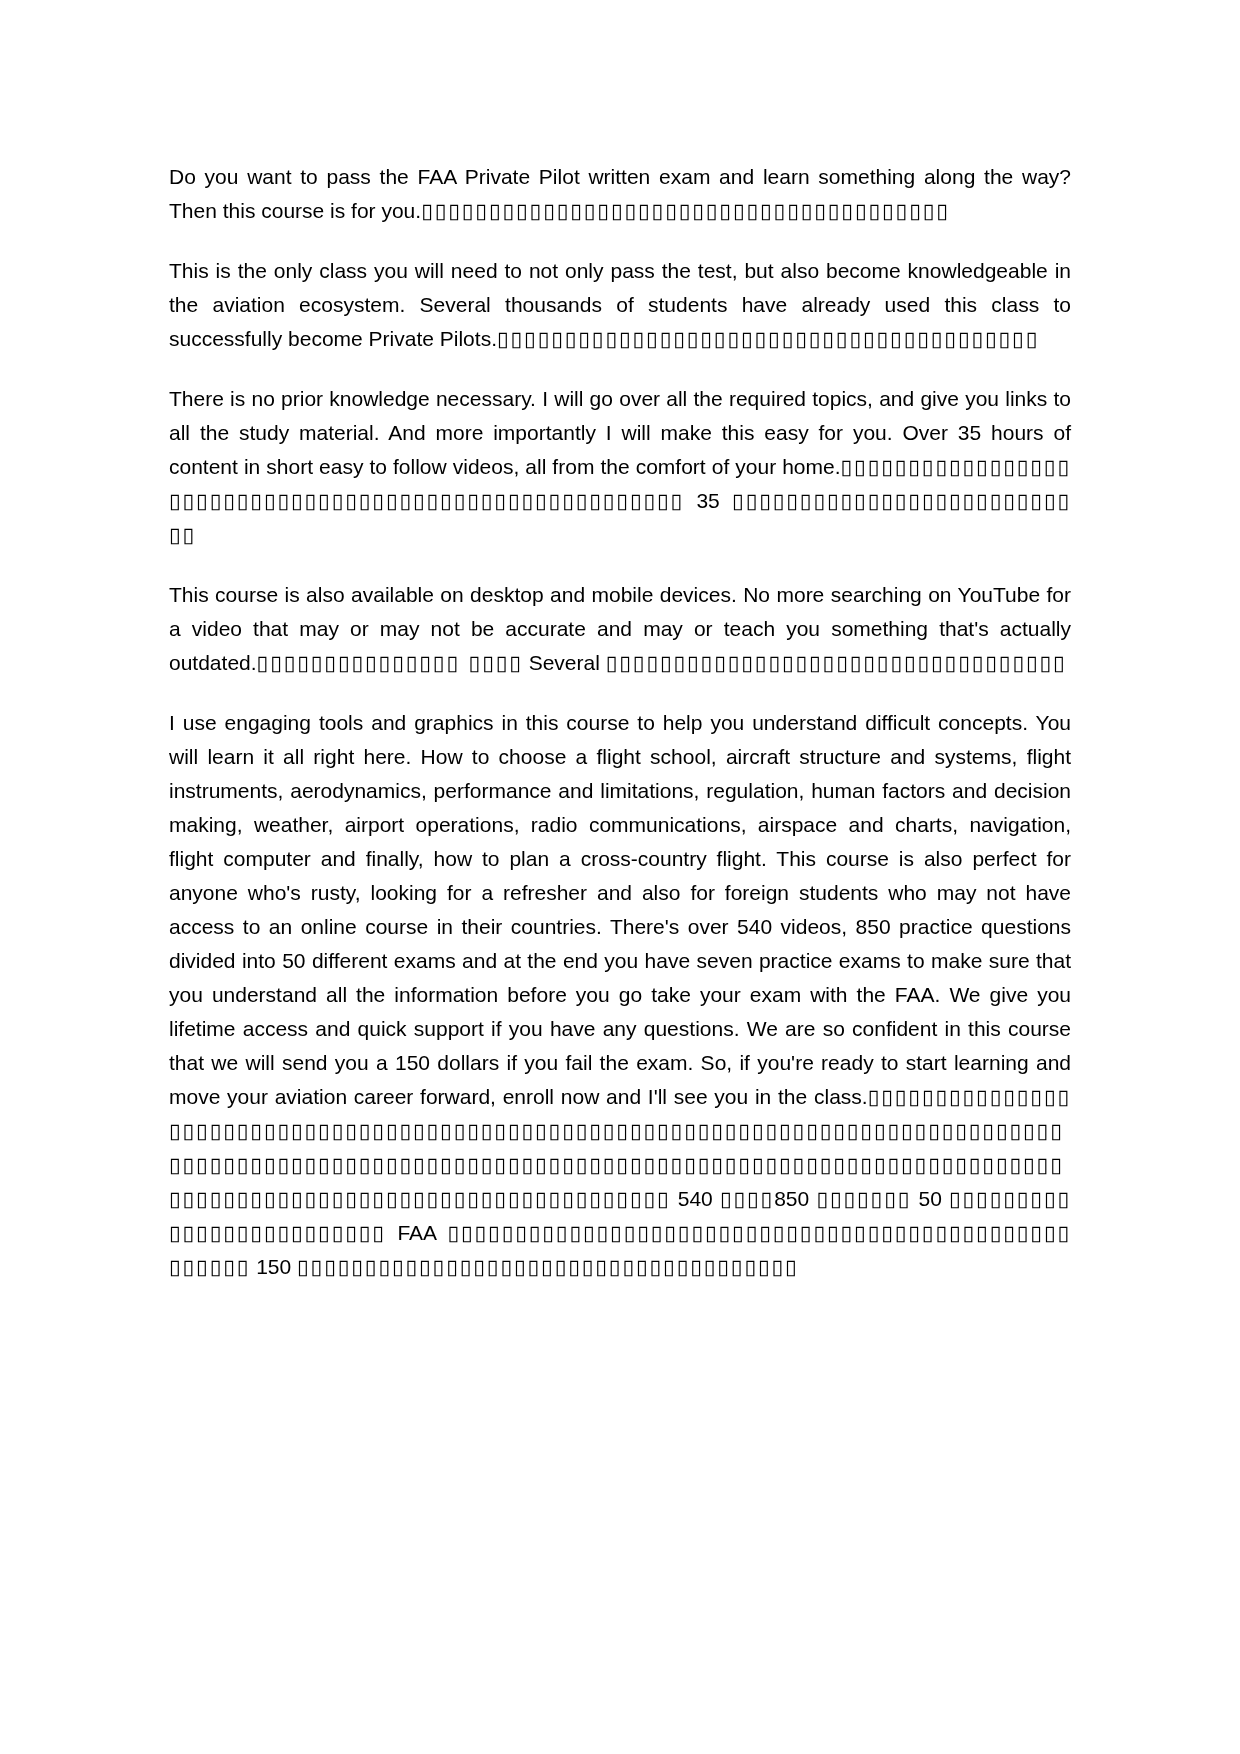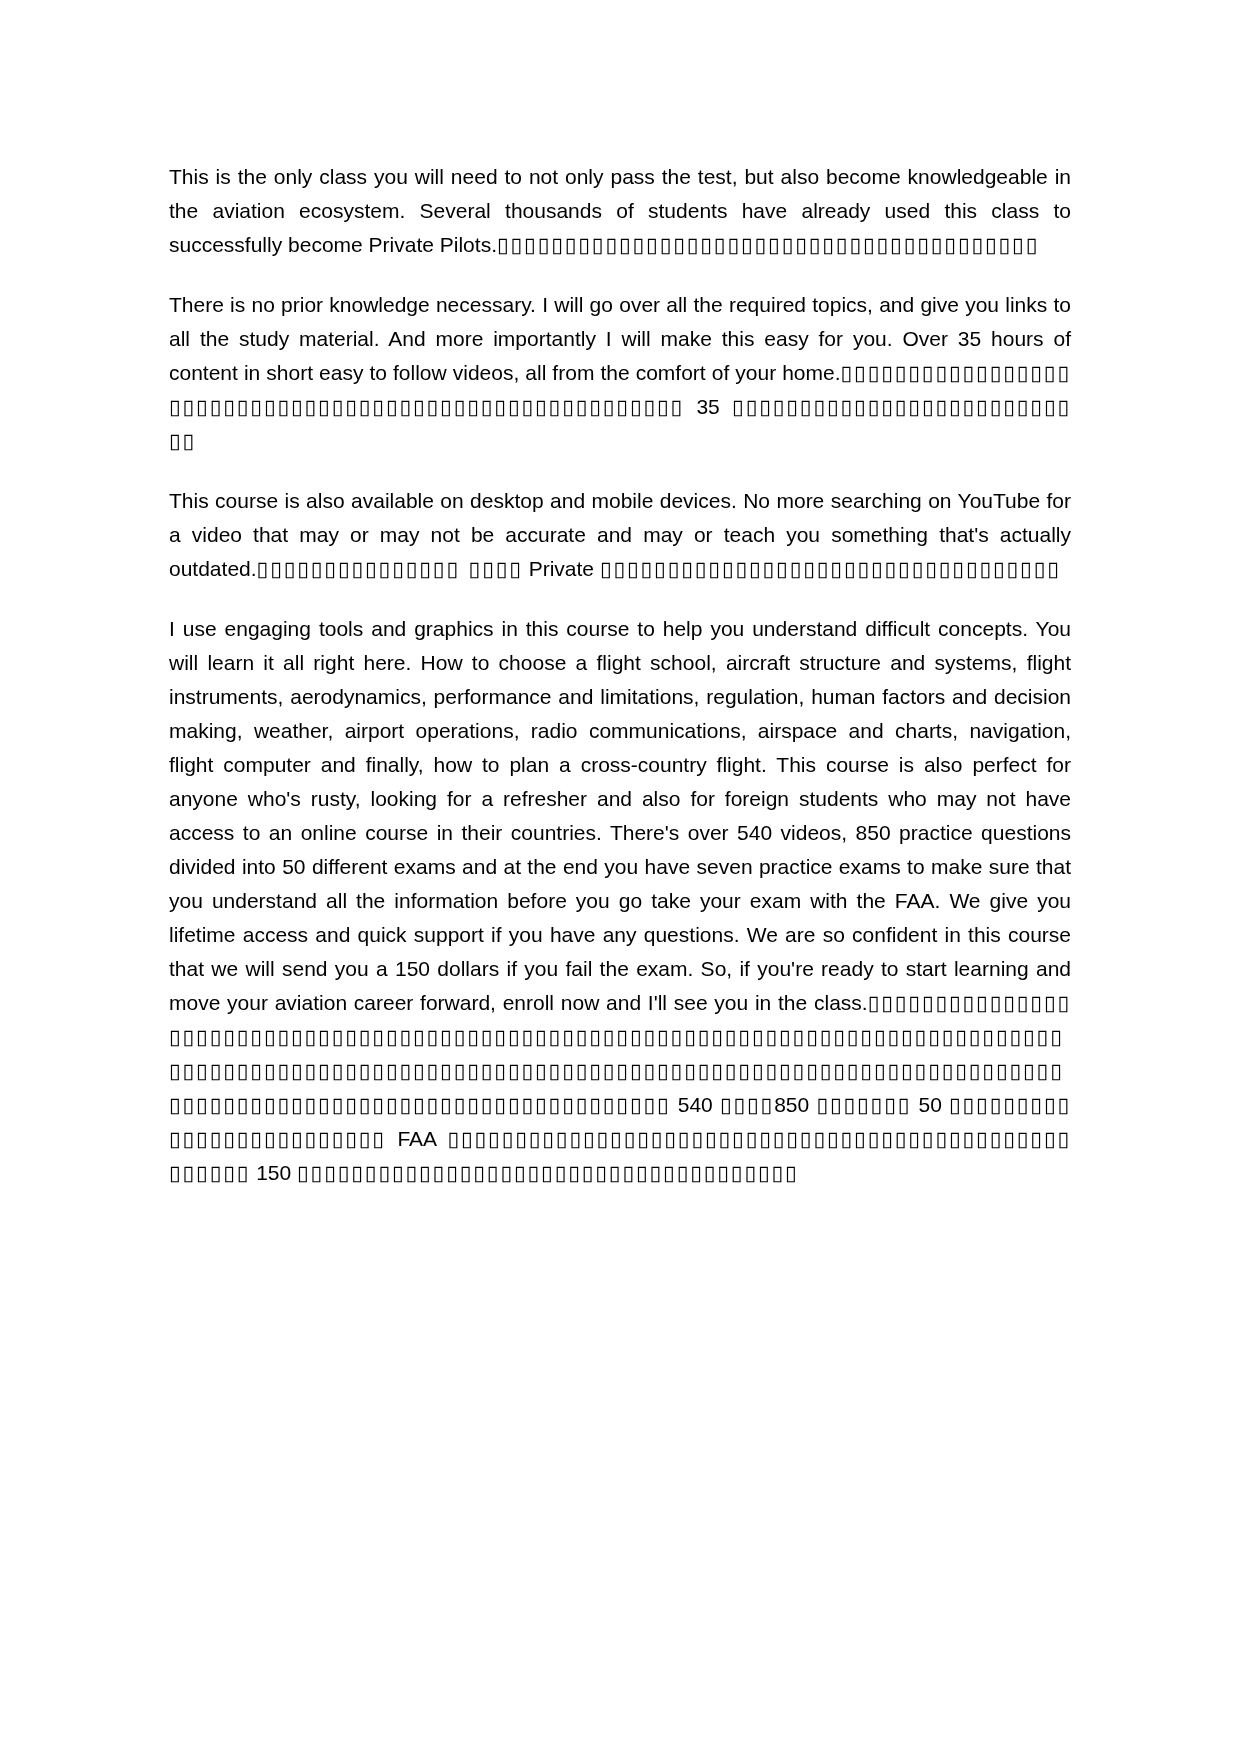--- a/index.html
+++ b/index.html
@@ -33,18 +33,19 @@
     font-family: "DejaVu Sans", sans-serif;
     word-break: break-all;
     letter-spacing: 2px;
   }
 </style>
 </head>
 <body>
 
 <div class="page">
   <div class="doc">
+    <p><span class="run-en">Do you want to pass the FAA Private Pilot written exam and learn something along the way? Then this course is for you.</span><span class="run-cjk">▯▯▯▯▯▯▯▯▯▯▯▯▯▯▯▯▯▯▯▯▯▯▯▯▯▯▯▯▯▯▯▯▯▯▯▯▯▯▯</span></p>
     <p><span class="run-en">This is the only class you will need to not only pass the test, but also become knowledgeable in the aviation ecosystem. Several thousands of students have already used this class to successfully become Private Pilots.</span><span class="run-cjk">▯▯▯▯▯▯▯▯▯▯▯▯▯▯▯▯▯▯▯▯▯▯▯▯▯▯▯▯▯▯▯▯▯▯▯▯▯▯▯▯</span></p>
     <p><span class="run-en">There is no prior knowledge necessary. I will go over all the required topics, and give you links to all the study material. And more importantly I will make this easy for you. Over 35 hours of content in short easy to follow videos, all from the comfort of your home.</span><span class="run-cjk">▯▯▯▯▯▯▯▯▯▯▯▯▯▯▯▯▯▯▯▯▯▯▯▯▯▯▯▯▯▯▯▯▯▯▯▯▯▯▯▯▯▯▯▯▯▯▯▯▯▯▯▯▯▯▯</span><span class="run-en"> 35 </span><span class="run-cjk">▯▯▯▯▯▯▯▯▯▯▯▯▯▯▯▯▯▯▯▯▯▯▯▯▯▯▯</span></p>
-    <p><span class="run-en">This course is also available on desktop and mobile devices. No more searching on YouTube for a video that may or may not be accurate and may or teach you something that's actually outdated.</span><span class="run-cjk">▯▯▯▯▯▯▯▯▯▯▯▯▯▯▯ ▯▯▯▯</span><span class="run-en"> Private </span><span class="run-cjk">▯▯▯▯▯▯▯▯▯▯▯▯▯▯▯▯▯▯▯▯▯▯▯▯▯▯▯▯▯▯▯▯▯▯</span></p>
+    <p><span class="run-en">This course is also available on desktop and mobile devices. No more searching on YouTube for a video that may or may not be accurate and may or teach you something that's actually outdated.</span><span class="run-cjk">▯▯▯▯▯▯▯▯▯▯▯▯▯▯▯ ▯▯▯▯</span><span class="run-en"> Several </span><span class="run-cjk">▯▯▯▯▯▯▯▯▯▯▯▯▯▯▯▯▯▯▯▯▯▯▯▯▯▯▯▯▯▯▯▯▯▯</span></p>
     <p><span class="run-en">I use engaging tools and graphics in this course to help you understand difficult concepts. You will learn it all right here. How to choose a flight school, aircraft structure and systems, flight instruments, aerodynamics, performance and limitations, regulation, human factors and decision making, weather, airport operations, radio communications, airspace and charts, navigation, flight computer and finally, how to plan a cross-country flight. This course is also perfect for anyone who's rusty, looking for a refresher and also for foreign students who may not have access to an online course in their countries. There's over 540 videos, 850 practice questions divided into 50 different exams and at the end you have seven practice exams to make sure that you understand all the information before you go take your exam with the FAA. We give you lifetime access and quick support if you have any questions. We are so confident in this course that we will send you a 150 dollars if you fail the exam. So, if you're ready to start learning and move your aviation career forward, enroll now and I'll see you in the class.</span><span class="run-cjk">▯▯▯▯▯▯▯▯▯▯▯▯▯▯▯▯▯▯▯▯▯▯▯▯▯▯▯▯▯▯▯▯▯▯▯▯▯▯▯▯▯▯▯▯▯▯▯▯▯▯▯▯▯▯▯▯▯▯▯▯▯▯▯▯▯▯▯▯▯▯▯▯▯▯▯▯▯▯▯▯▯▯▯▯▯▯▯▯▯▯▯▯▯▯▯▯▯▯▯▯▯▯▯▯▯▯▯▯▯▯▯▯▯▯▯▯▯▯▯▯▯▯▯▯▯▯▯▯▯▯▯▯▯▯▯▯▯▯▯▯▯▯▯▯▯▯▯▯▯▯▯▯▯▯▯▯▯▯▯▯▯▯▯▯▯▯▯▯▯▯▯▯▯▯▯▯▯▯▯▯▯▯▯▯</span><span class="run-en"> 540 </span><span class="run-cjk">▯▯▯▯</span><span class="run-en">850 </span><span class="run-cjk">▯▯▯▯▯▯▯</span><span class="run-en"> 50 </span><span class="run-cjk">▯▯▯▯▯▯▯▯▯▯▯▯▯▯▯▯▯▯▯▯▯▯▯▯▯</span><span class="run-en"> FAA </span><span class="run-cjk">▯▯▯▯▯▯▯▯▯▯▯▯▯▯▯▯▯▯▯▯▯▯▯▯▯▯▯▯▯▯▯▯▯▯▯▯▯▯▯▯▯▯▯▯▯▯▯▯▯▯▯▯</span><span class="run-en"> 150 </span><span class="run-cjk">▯▯▯▯▯▯▯▯▯▯▯▯▯▯▯▯▯▯▯▯▯▯▯▯▯▯▯▯▯▯▯▯▯▯▯▯▯</span></p>
   </div>
 </div>
 
 </body></html>

